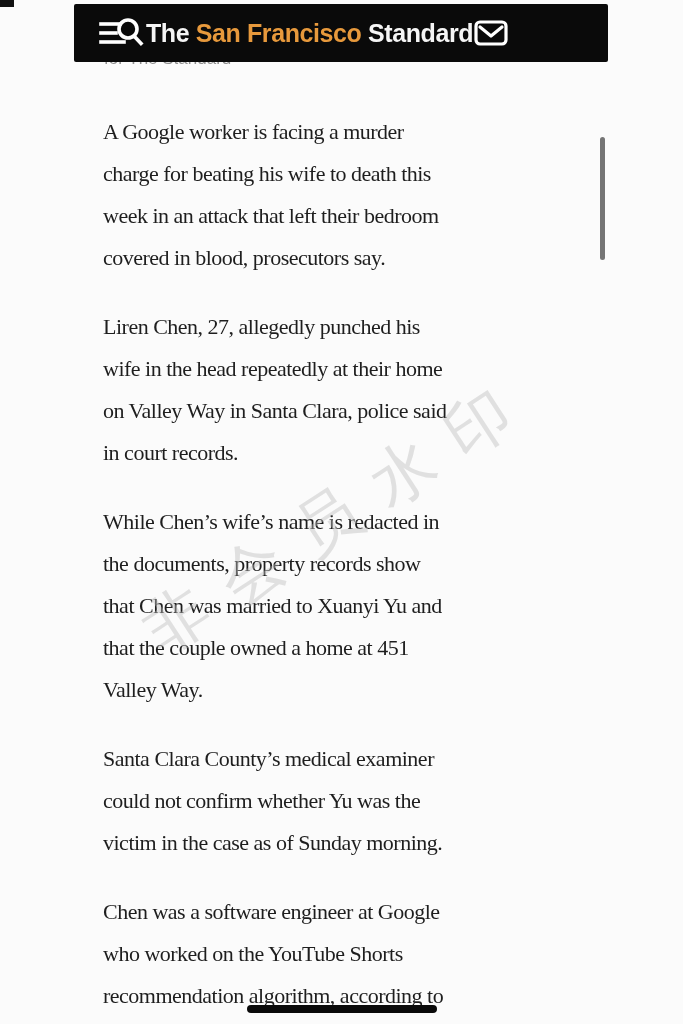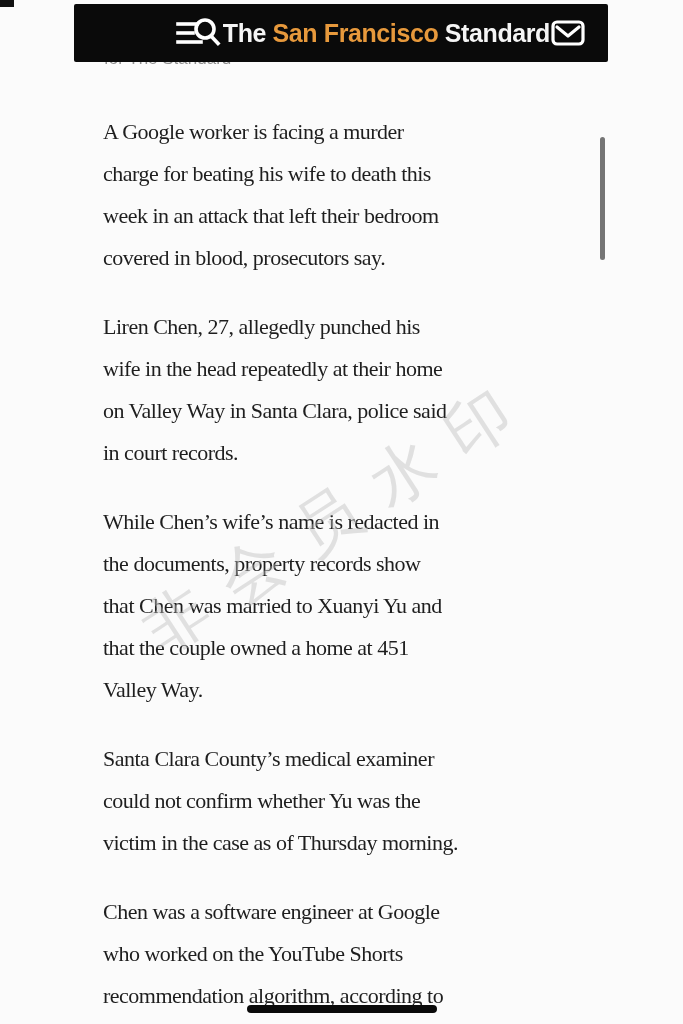--- a/index.html
+++ b/index.html
@@ -37,21 +37,21 @@
   header.appbar {
     position: absolute;
     left: 74px;
     top: 4px;
     width: 534px;
     height: 58px;
     background: #0a0a0a;
     border-radius: 2px;
     display: flex;
     align-items: center;
-    justify-content: flex-end;
+    justify-content: flex-start;
     padding: 0 22px;
     z-index: 10;
   }
   .icon-btn {
     background: transparent;
     border: none;
     padding: 0;
     display: flex;
     align-items: center;
     justify-content: center;
@@ -163,21 +163,21 @@
 wife in the head repeatedly at their home
 on Valley Way in Santa Clara, police said
 in court records.</p>
     <p>While Chen’s wife’s name is redacted in
 the documents, property records show
 that Chen was married to Xuanyi Yu and
 that the couple owned a home at 451
 Valley Way.</p>
     <p>Santa Clara County’s medical examiner
 could not confirm whether Yu was the
-victim in the case as of Thursday morning.</p>
+victim in the case as of Sunday morning.</p>
     <p>Chen was a software engineer at Google
 who worked on the YouTube Shorts
 recommendation algorithm, according to
 a LinkedIn profile under his name.</p>
   </main>
 
   <div class="watermark">非会员水印</div>
 
   <div class="scrollbar-thumb"></div>
 

